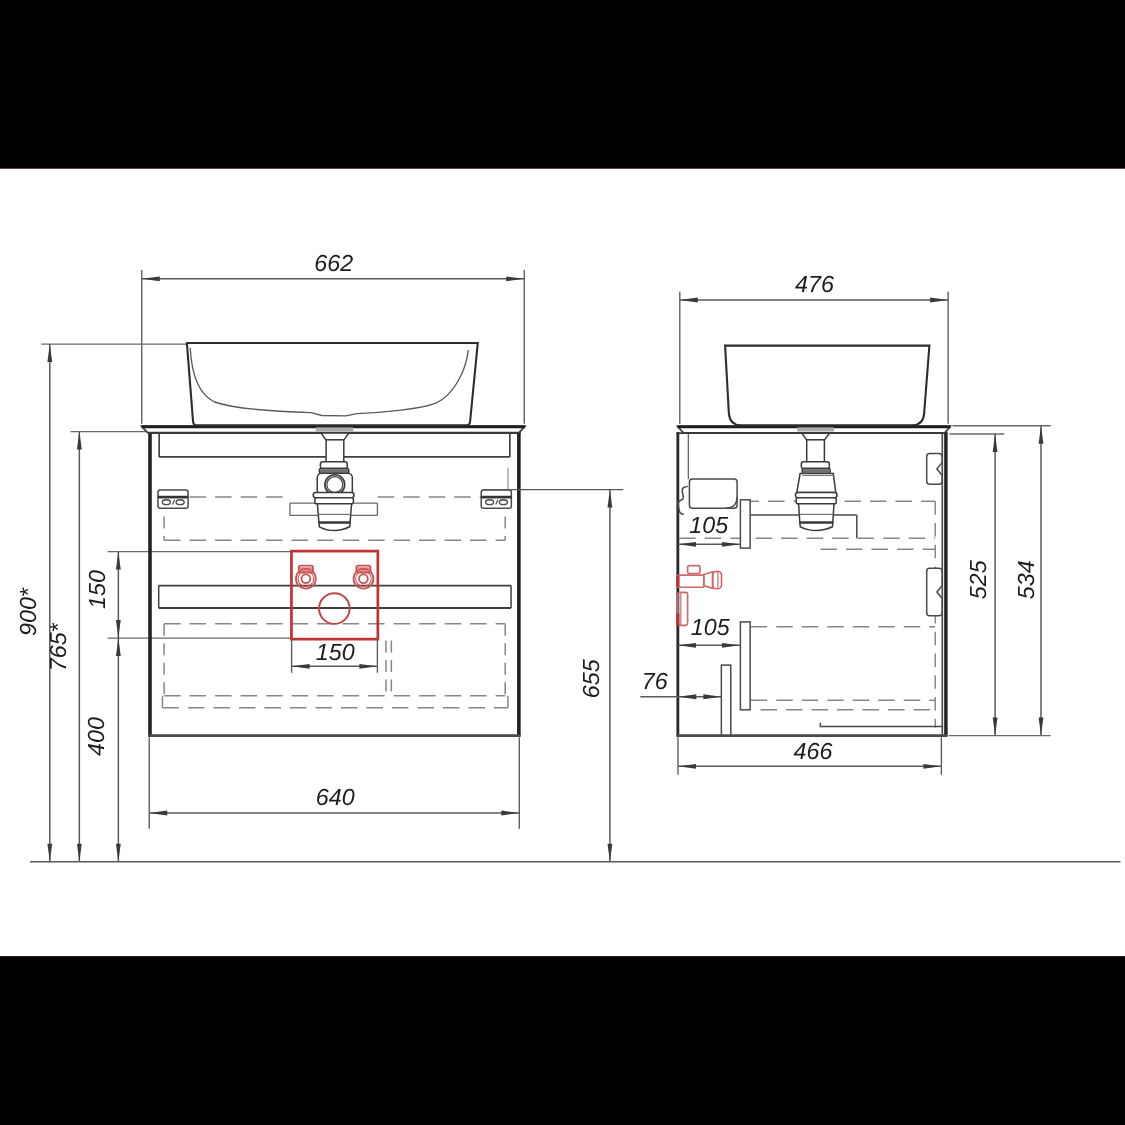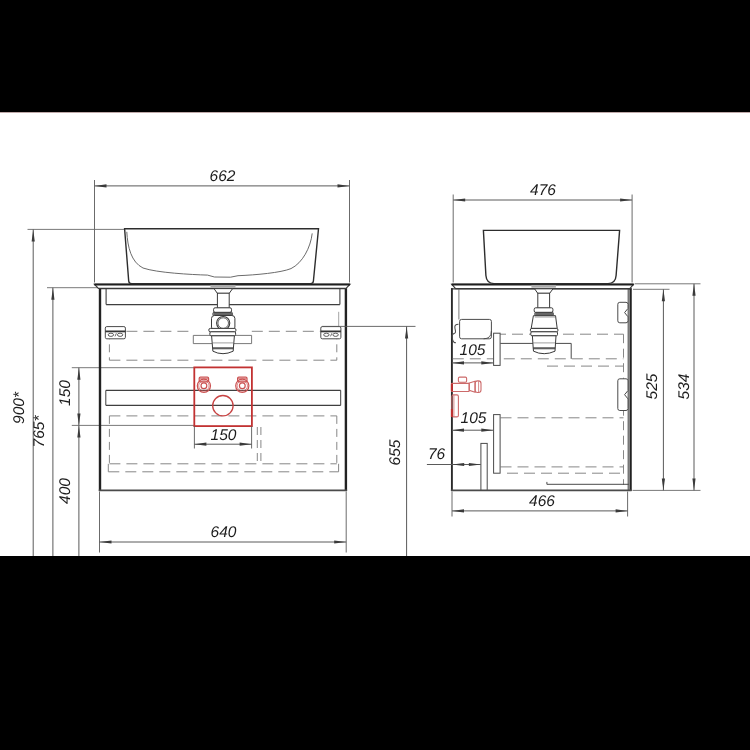--- a/index.html
+++ b/index.html
@@ -1,16 +1,16 @@
 <!DOCTYPE html>
 <html><head>
 <meta charset="utf-8">
 <style>
   html,body{margin:0;padding:0;background:#000;}
-  .page{width:750px;height:556px;position:relative;background:#fca5a5;}
+  .page{width:750px;height:750px;position:relative;background:#be185d;}
   svg{display:block;}
   text{font-family:"Liberation Sans",sans-serif;font-style:italic;fill:#1d1d1d;text-rendering:geometricPrecision;}
 </style>
 </head>
 <body>
 <div class="page">
 <svg width="750" height="750" viewBox="0 0 750 750">
 
 <rect x="0" y="0" width="750" height="112.5" fill="#000000"></rect>
 

